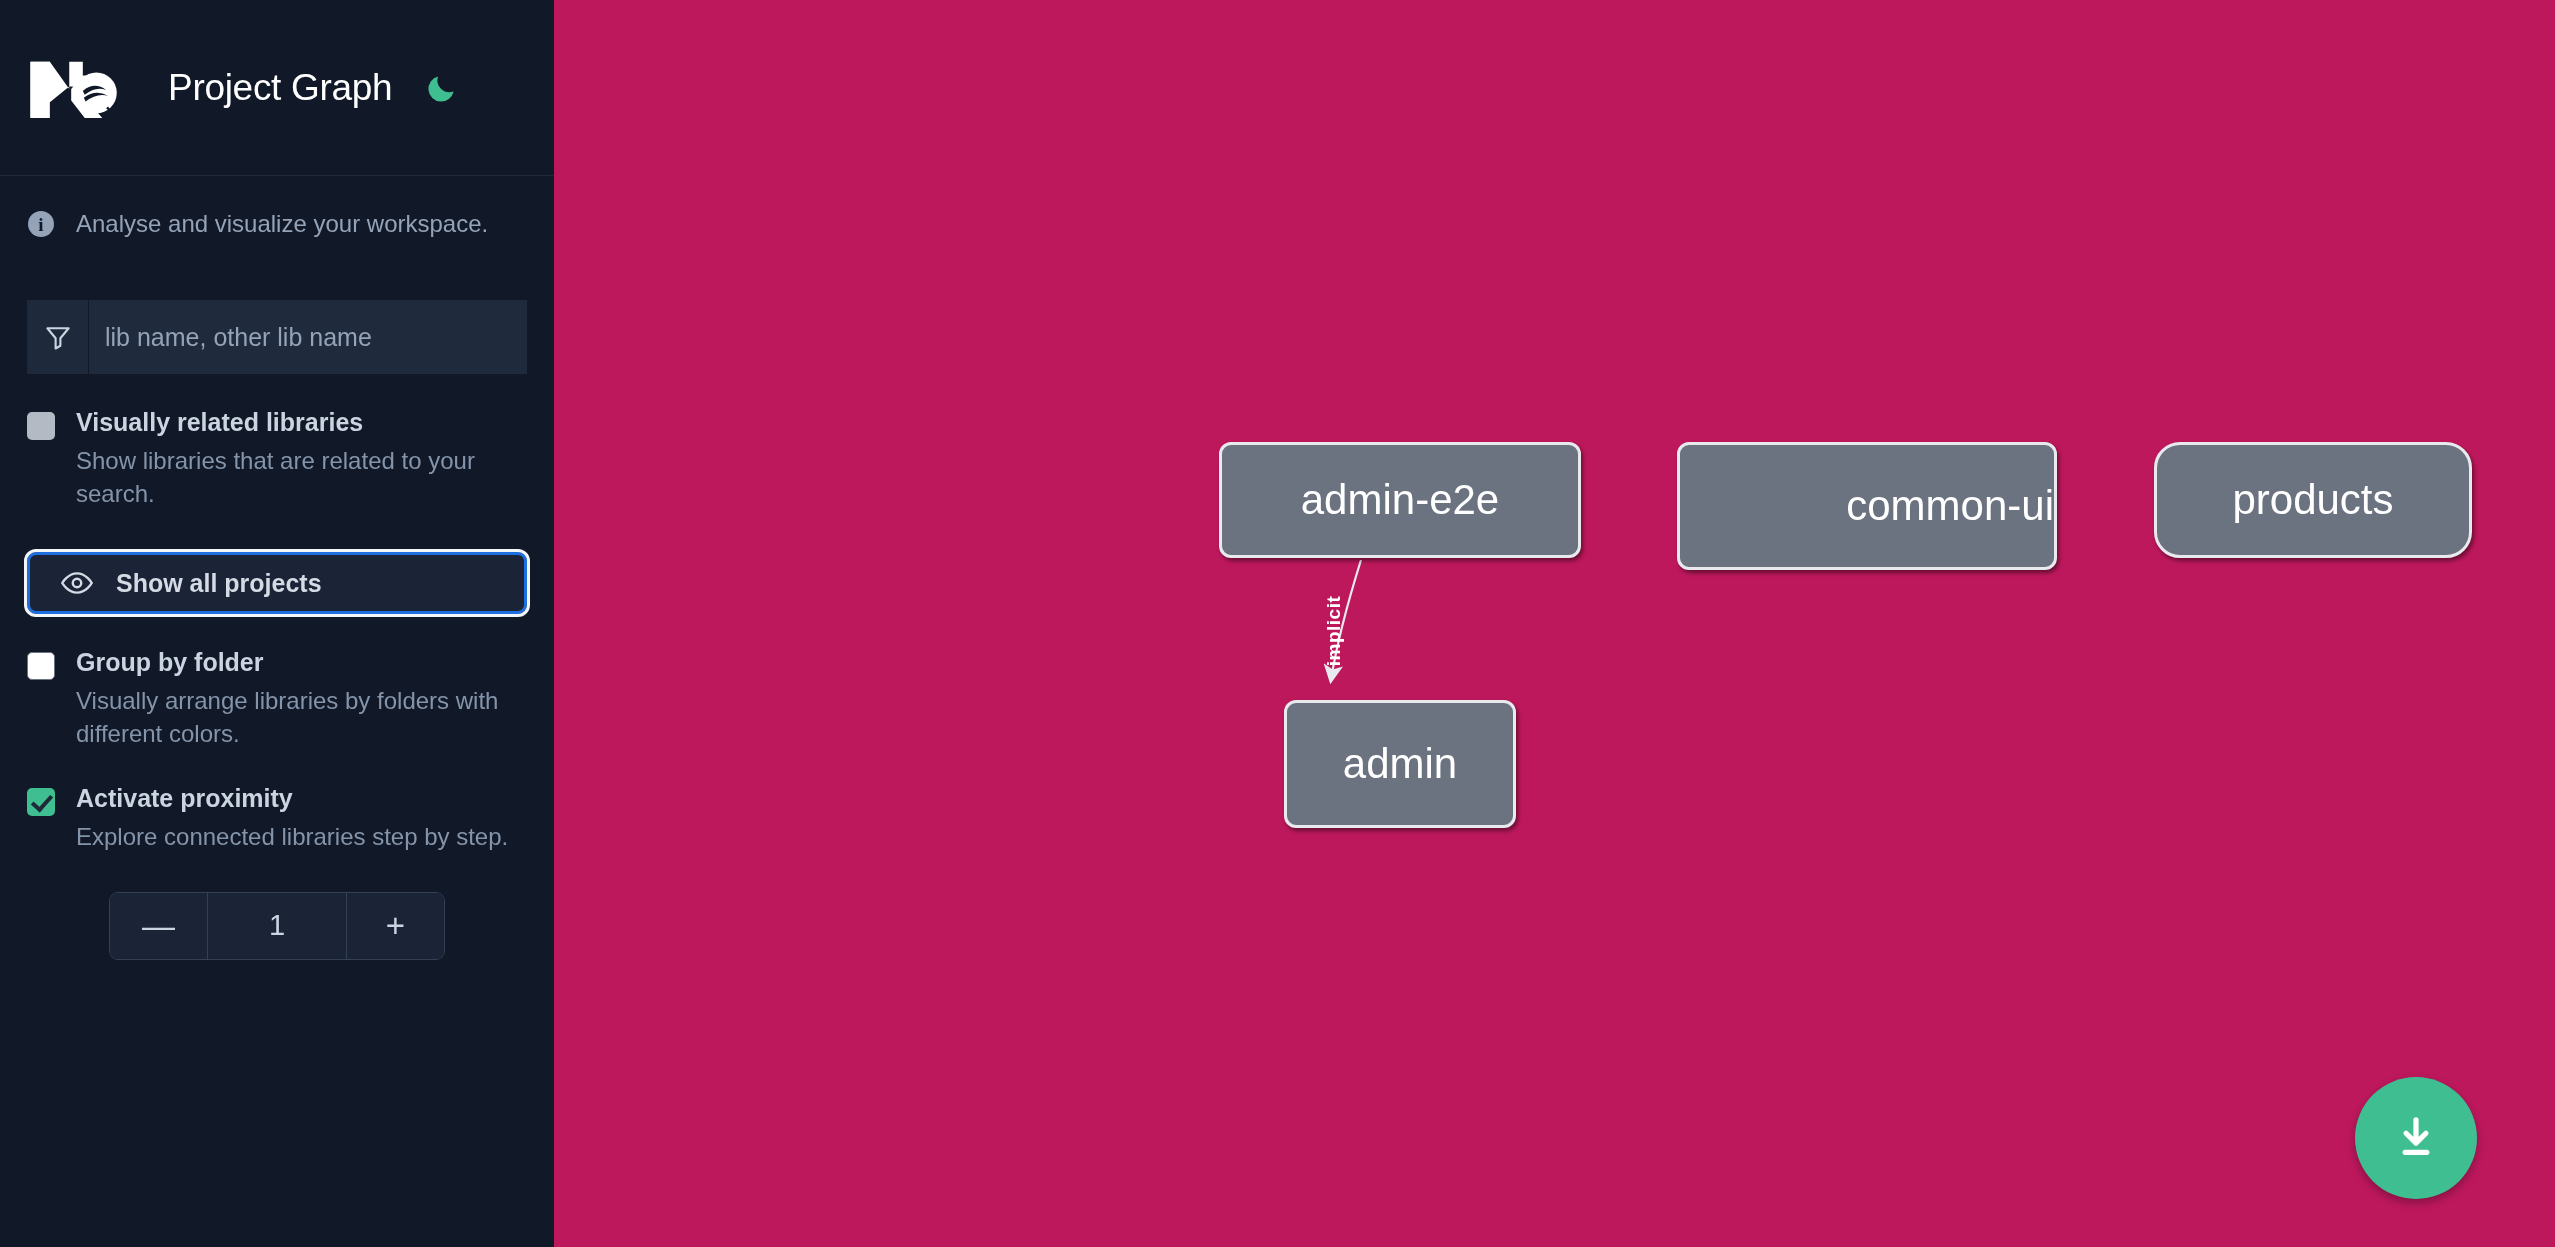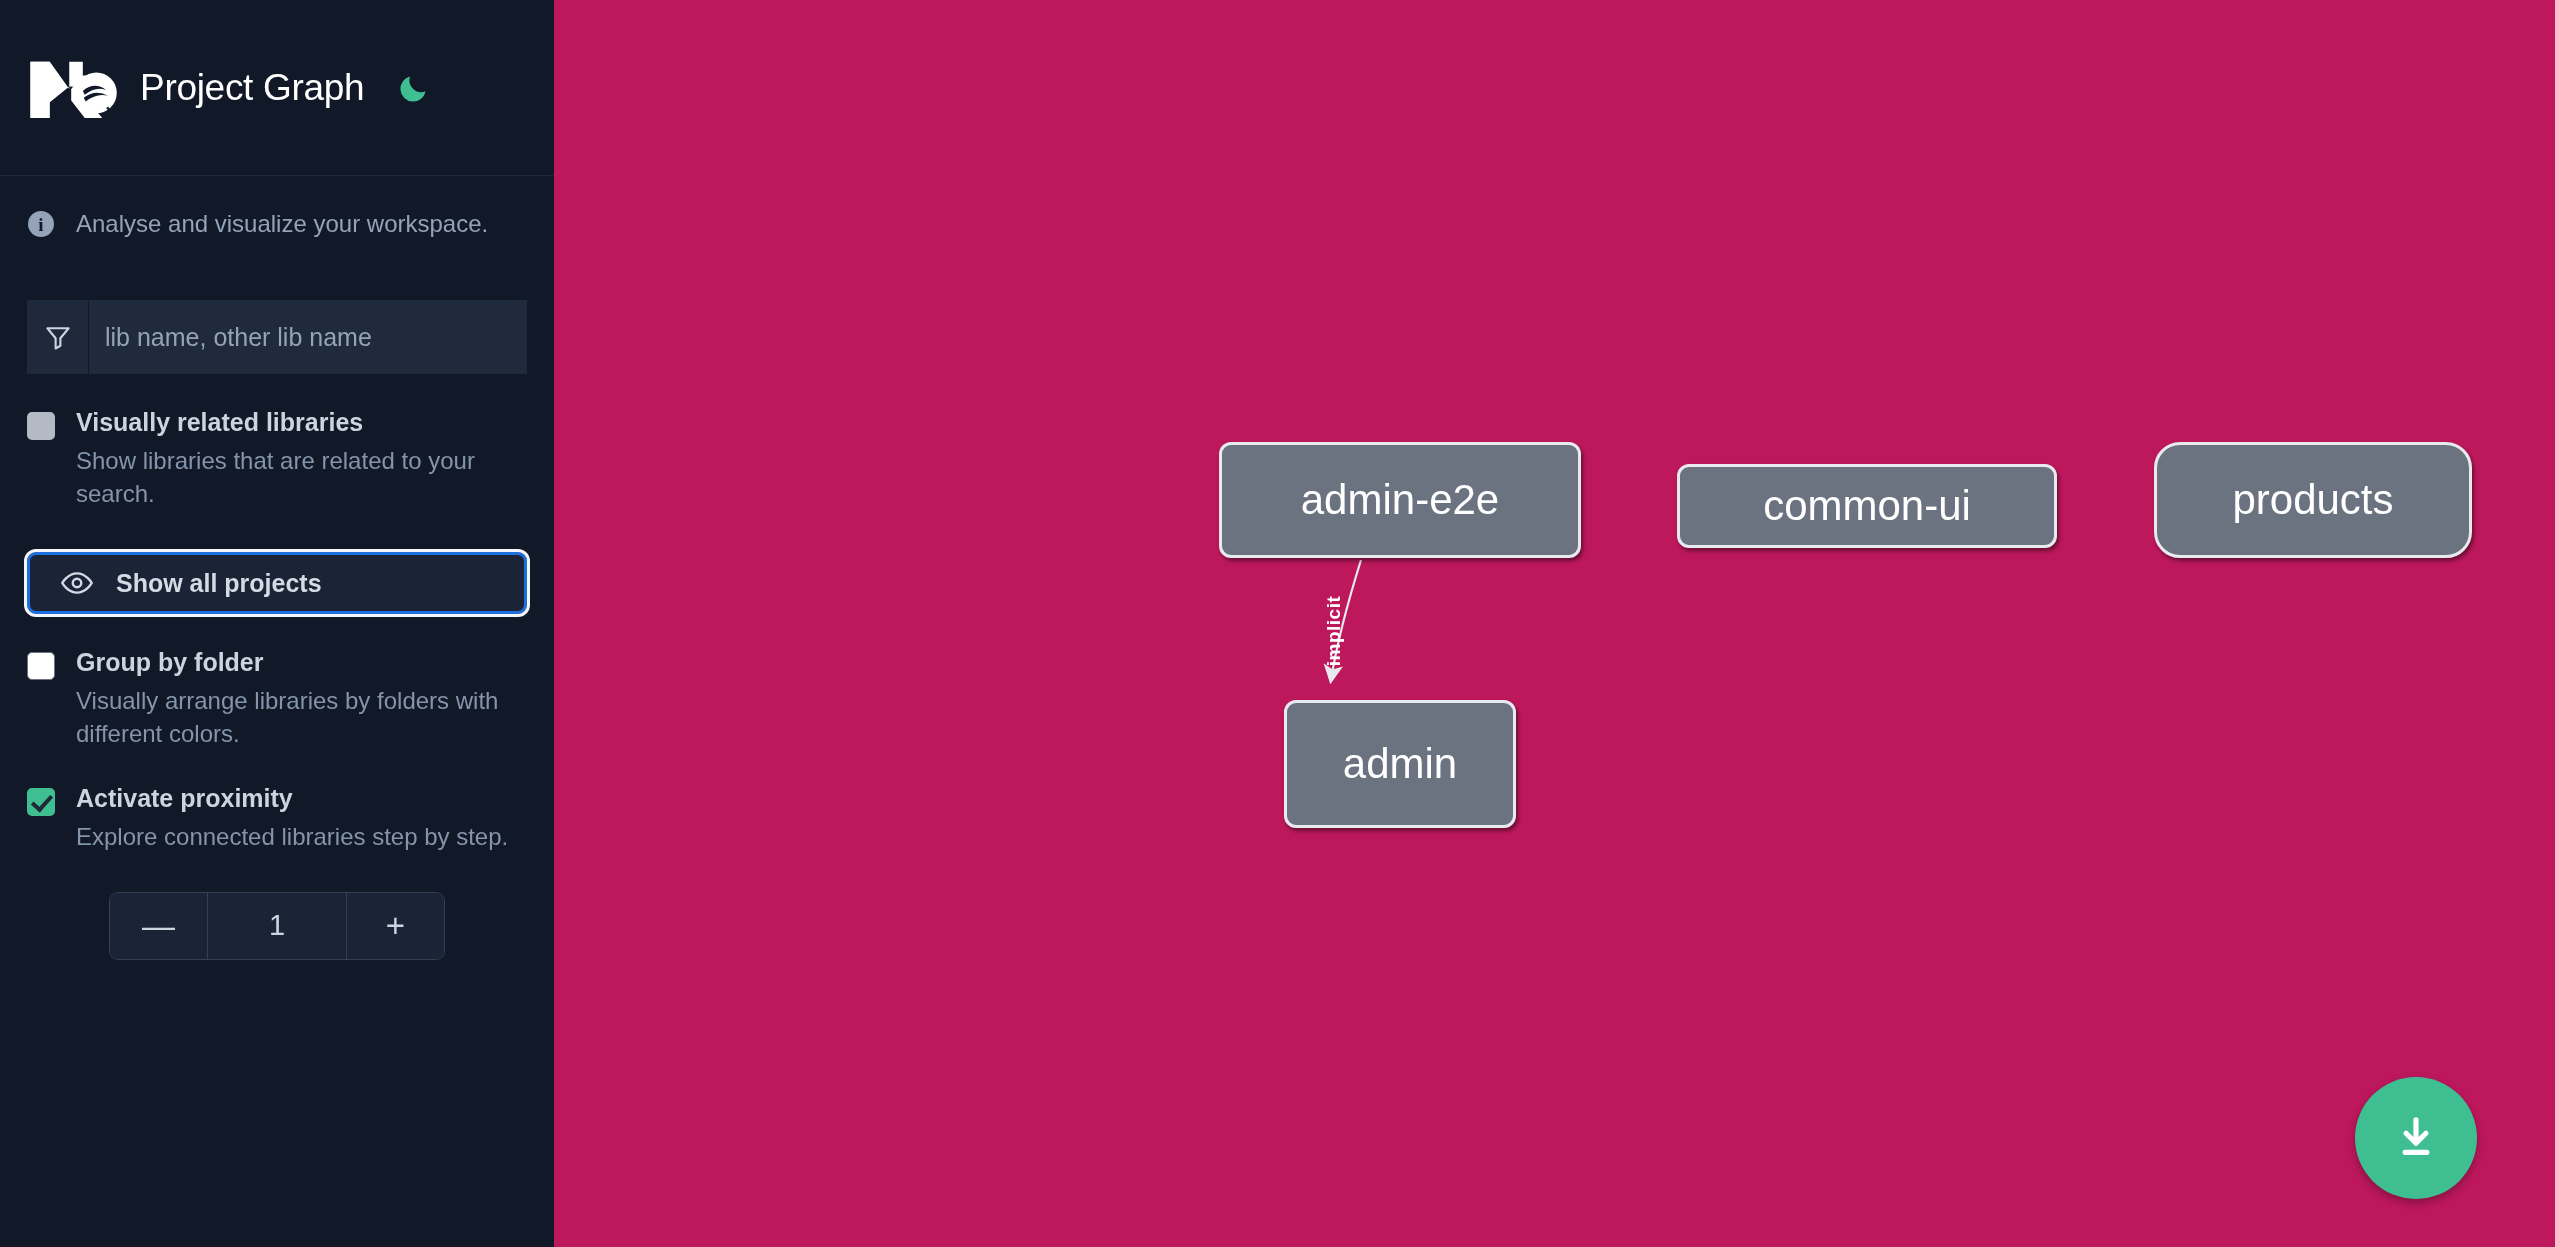--- a/index.html
+++ b/index.html
@@ -33,21 +33,21 @@
     display: flex;
     align-items: center;
     padding-left: 28px;
     border-bottom: 1px solid #1f2937;
   }
   .nx-logo { width: 98px; height: 64px; flex: 0 0 auto; }
   .app-title {
     color: #ffffff;
     font-size: 37px;
     font-weight: 500;
-    margin-left: 14px;
+    margin-left: 42px;
     letter-spacing: -0.3px;
     white-space: nowrap;
   }
   .theme-toggle {
     margin-left: 30px;
     width: 40px; height: 40px;
     display: flex; align-items: center; justify-content: center;
     cursor: pointer;
   }
 
@@ -330,21 +330,21 @@
           <path d="M0,0 L9,4.5 L0,9 L2.2,4.5 z" fill="#e8eaee"></path>
         </marker>
       </defs>
       <path d="M 142 118 C 132 150, 118 200, 112 238" fill="none" stroke="#e8eaee" stroke-width="2.2" marker-end="url(#arrow)" transform="translate(665,442)"></path>
       <path d="M 130 118 C 120 150, 106 200, 100 238" fill="none" stroke="#e8eaee" stroke-width="2.2" marker-end="url(#arrow)" transform="translate(2005,442)"></path>
     </svg>
 
     <div class="node" style="left:665px;top:442px;width:362px;height:116px;">
       <span>admin-e2e</span>
     </div>
-    <div class="node" style="left:1123px;top:464px;width:380px;height:84px;">
+    <div class="node" style="left:1123px;top:442px;width:380px;height:128px;justify-content:flex-end;">
       <span>common-ui</span>
     </div>
     <div class="node" style="left:1600px;top:442px;width:318px;height:116px;border-radius:26px;">
       <span>products</span>
     </div>
 
     <div class="node" style="left:730px;top:700px;width:232px;height:128px;">
       <span>admin</span>
     </div>
 

